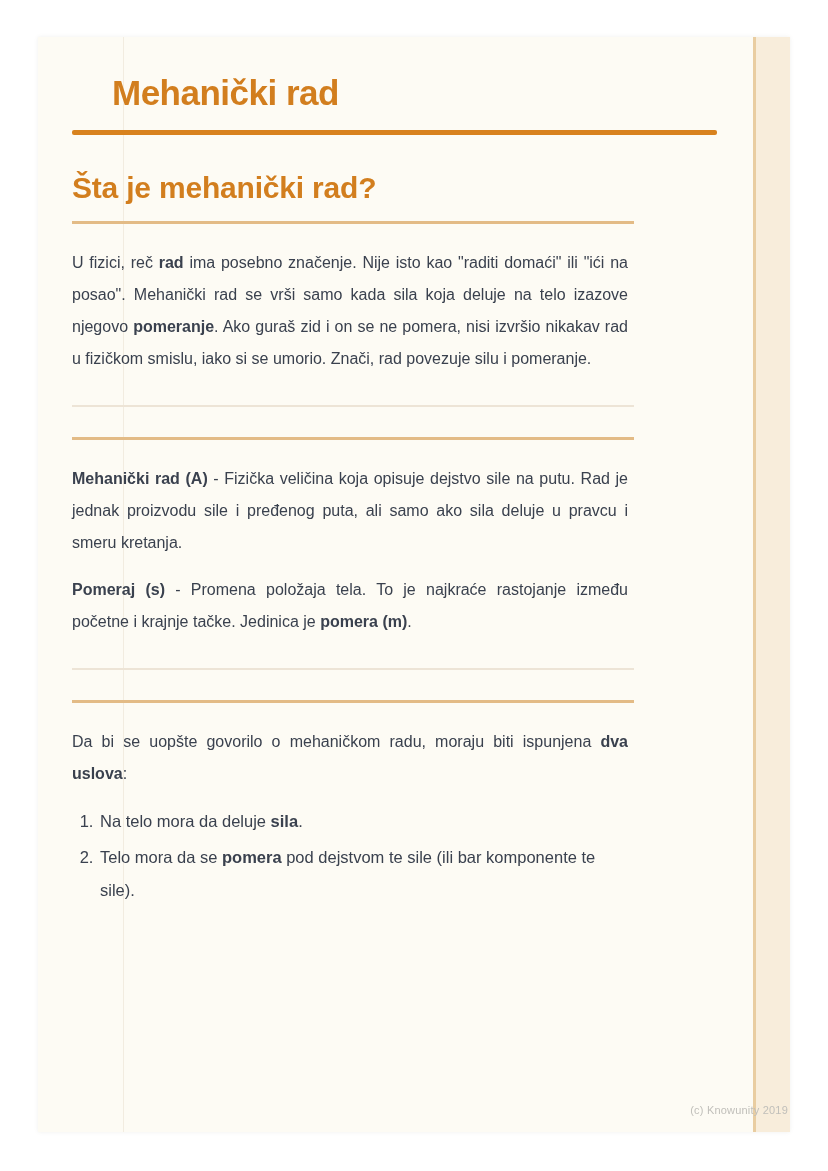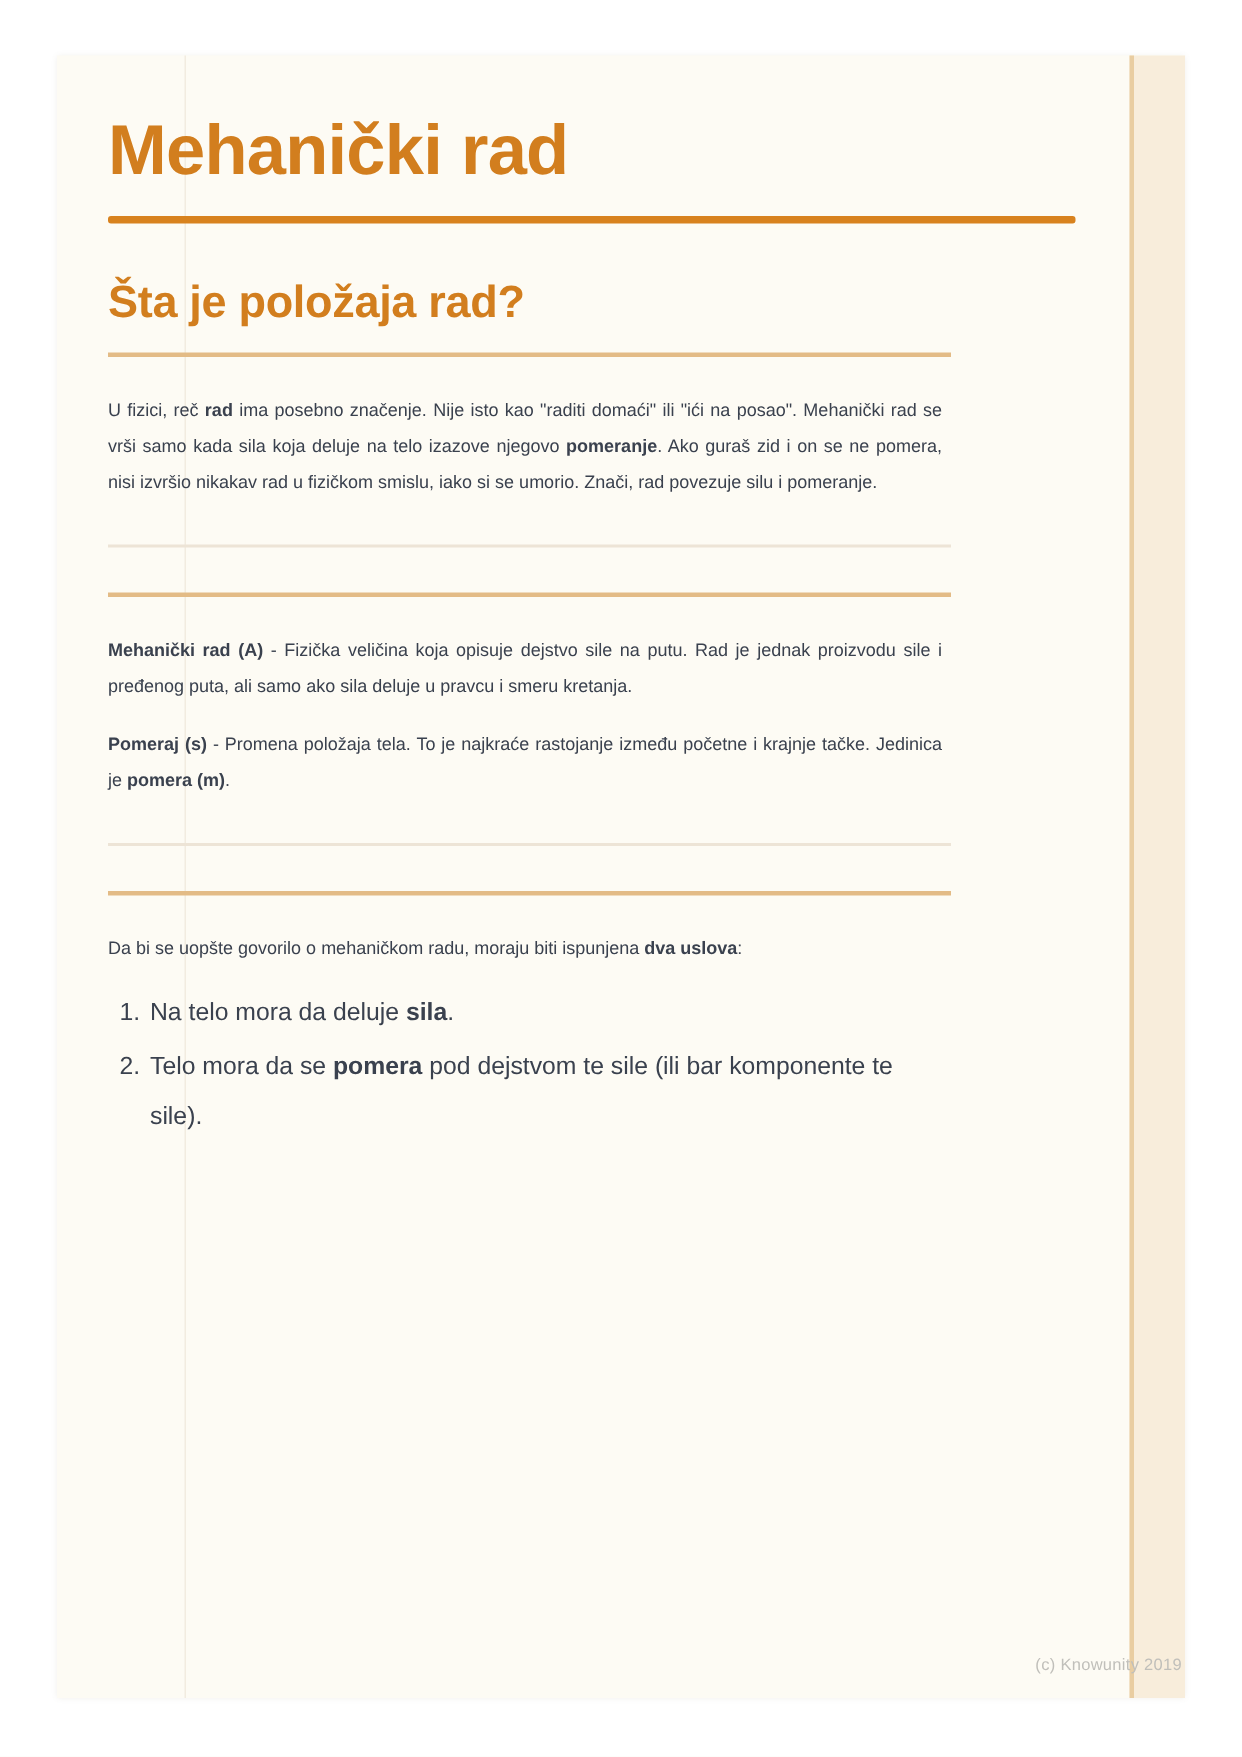--- a/index.html
+++ b/index.html
@@ -44,25 +44,26 @@
     width:1px;height:100%;
     background:var(--vline);
   }
   .content{
     position:absolute;
     left:34px;top:36px;
     width:645px;
     color:var(--body-text);
   }
   h1.doc-title{
-    font-size:47px;
+    font-size:35px;
     line-height:1.15;
     font-weight:800;
     letter-spacing:-0.5px;
     color:var(--heading-orange);
+    margin-left:40px;
   }
   .title-rule{
     width:645px;height:5px;
     background:var(--rule-orange);
     border-radius:2px;
     margin:17px 0 36px 0;
   }
   h2.section-h{
     font-size:30px;
     line-height:1.15;
@@ -78,21 +79,21 @@
     margin:15px 0 23px 0;
   }
   .divider{
     width:562px;height:2px;
     background:var(--divider);
     border:0;
     margin:30px 0 30px 0;
   }
   p.body-p{
     width:556px;
-    font-size:12px;
+    font-size:16px;
     line-height:2;
     text-align:justify;
     margin:0 0 15px 0;
   }
   b.seg-b{font-weight:700;}
   ol.num-list{
     width:556px;
     margin:4px 0 12px 0;
     padding-left:26px;
     font-size:16.5px;
@@ -115,21 +116,21 @@
 <body>
 
 <div class="page">
   <div class="paper-vline"></div>
   <div class="page-strip"></div>
 
   <div class="content">
     <h1 class="doc-title">Mehanički rad</h1>
     <div class="title-rule"></div>
     <main id="doc-blocks">
-        <h2 class="section-h">Šta je položaja rad?</h2>
+        <h2 class="section-h">Šta je mehanički rad?</h2>
         <div class="h2-underline"></div>
         <p class="body-p"><span>U fizici, reč </span><b class="seg-b">rad</b><span> ima posebno značenje. Nije isto kao "raditi domaći" ili "ići na posao". Mehanički rad se vrši samo kada sila koja deluje na telo izazove njegovo </span><b class="seg-b">pomeranje</b><span>. Ako guraš zid i on se ne pomera, nisi izvršio nikakav rad u fizičkom smislu, iako si se umorio. Znači, rad povezuje silu i pomeranje.</span></p>
         <div class="divider"></div>
         <div class="h2-underline"></div>
         <p class="body-p"><b class="seg-b">Mehanički rad (A)</b><span> - Fizička veličina koja opisuje dejstvo sile na putu. Rad je jednak proizvodu sile i pređenog puta, ali samo ako sila deluje u pravcu i smeru kretanja.</span></p>
         <p class="body-p"><b class="seg-b">Pomeraj (s)</b><span> - Promena položaja tela. To je najkraće rastojanje između početne i krajnje tačke. Jedinica je </span><b class="seg-b">pomera (m)</b><span>.</span></p>
         <div class="divider"></div>
         <div class="h2-underline"></div>
         <p class="body-p"><span>Da bi se uopšte govorilo o mehaničkom radu, moraju biti ispunjena </span><b class="seg-b">dva uslova</b><span>:</span></p>
         <ol class="num-list">

